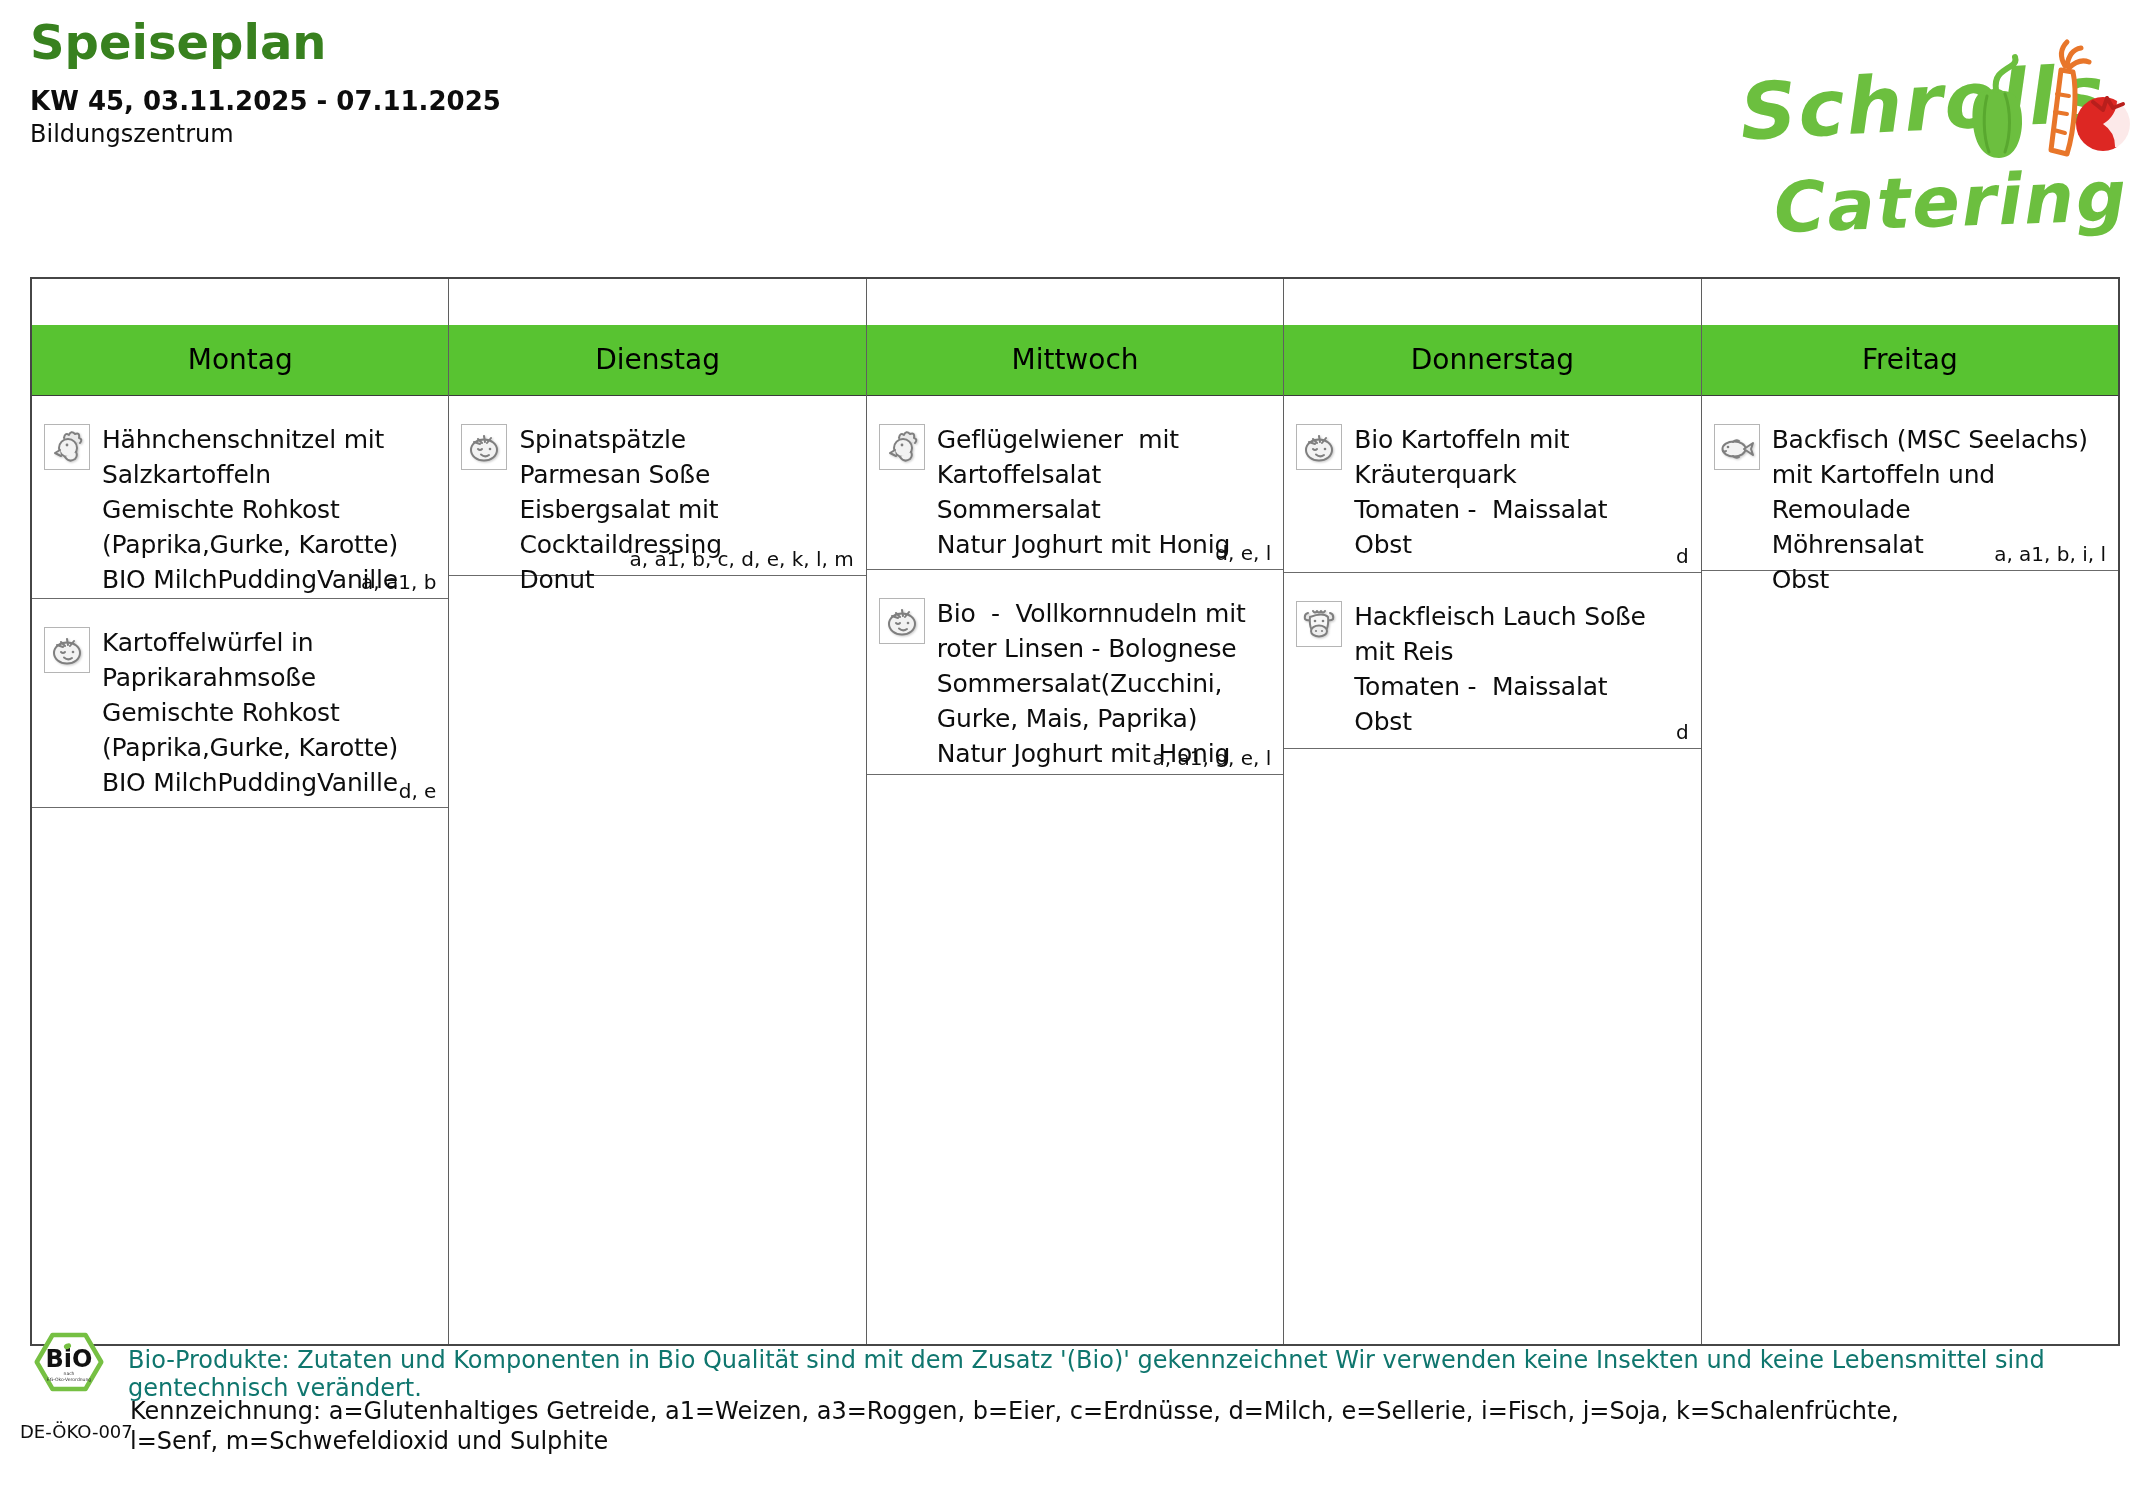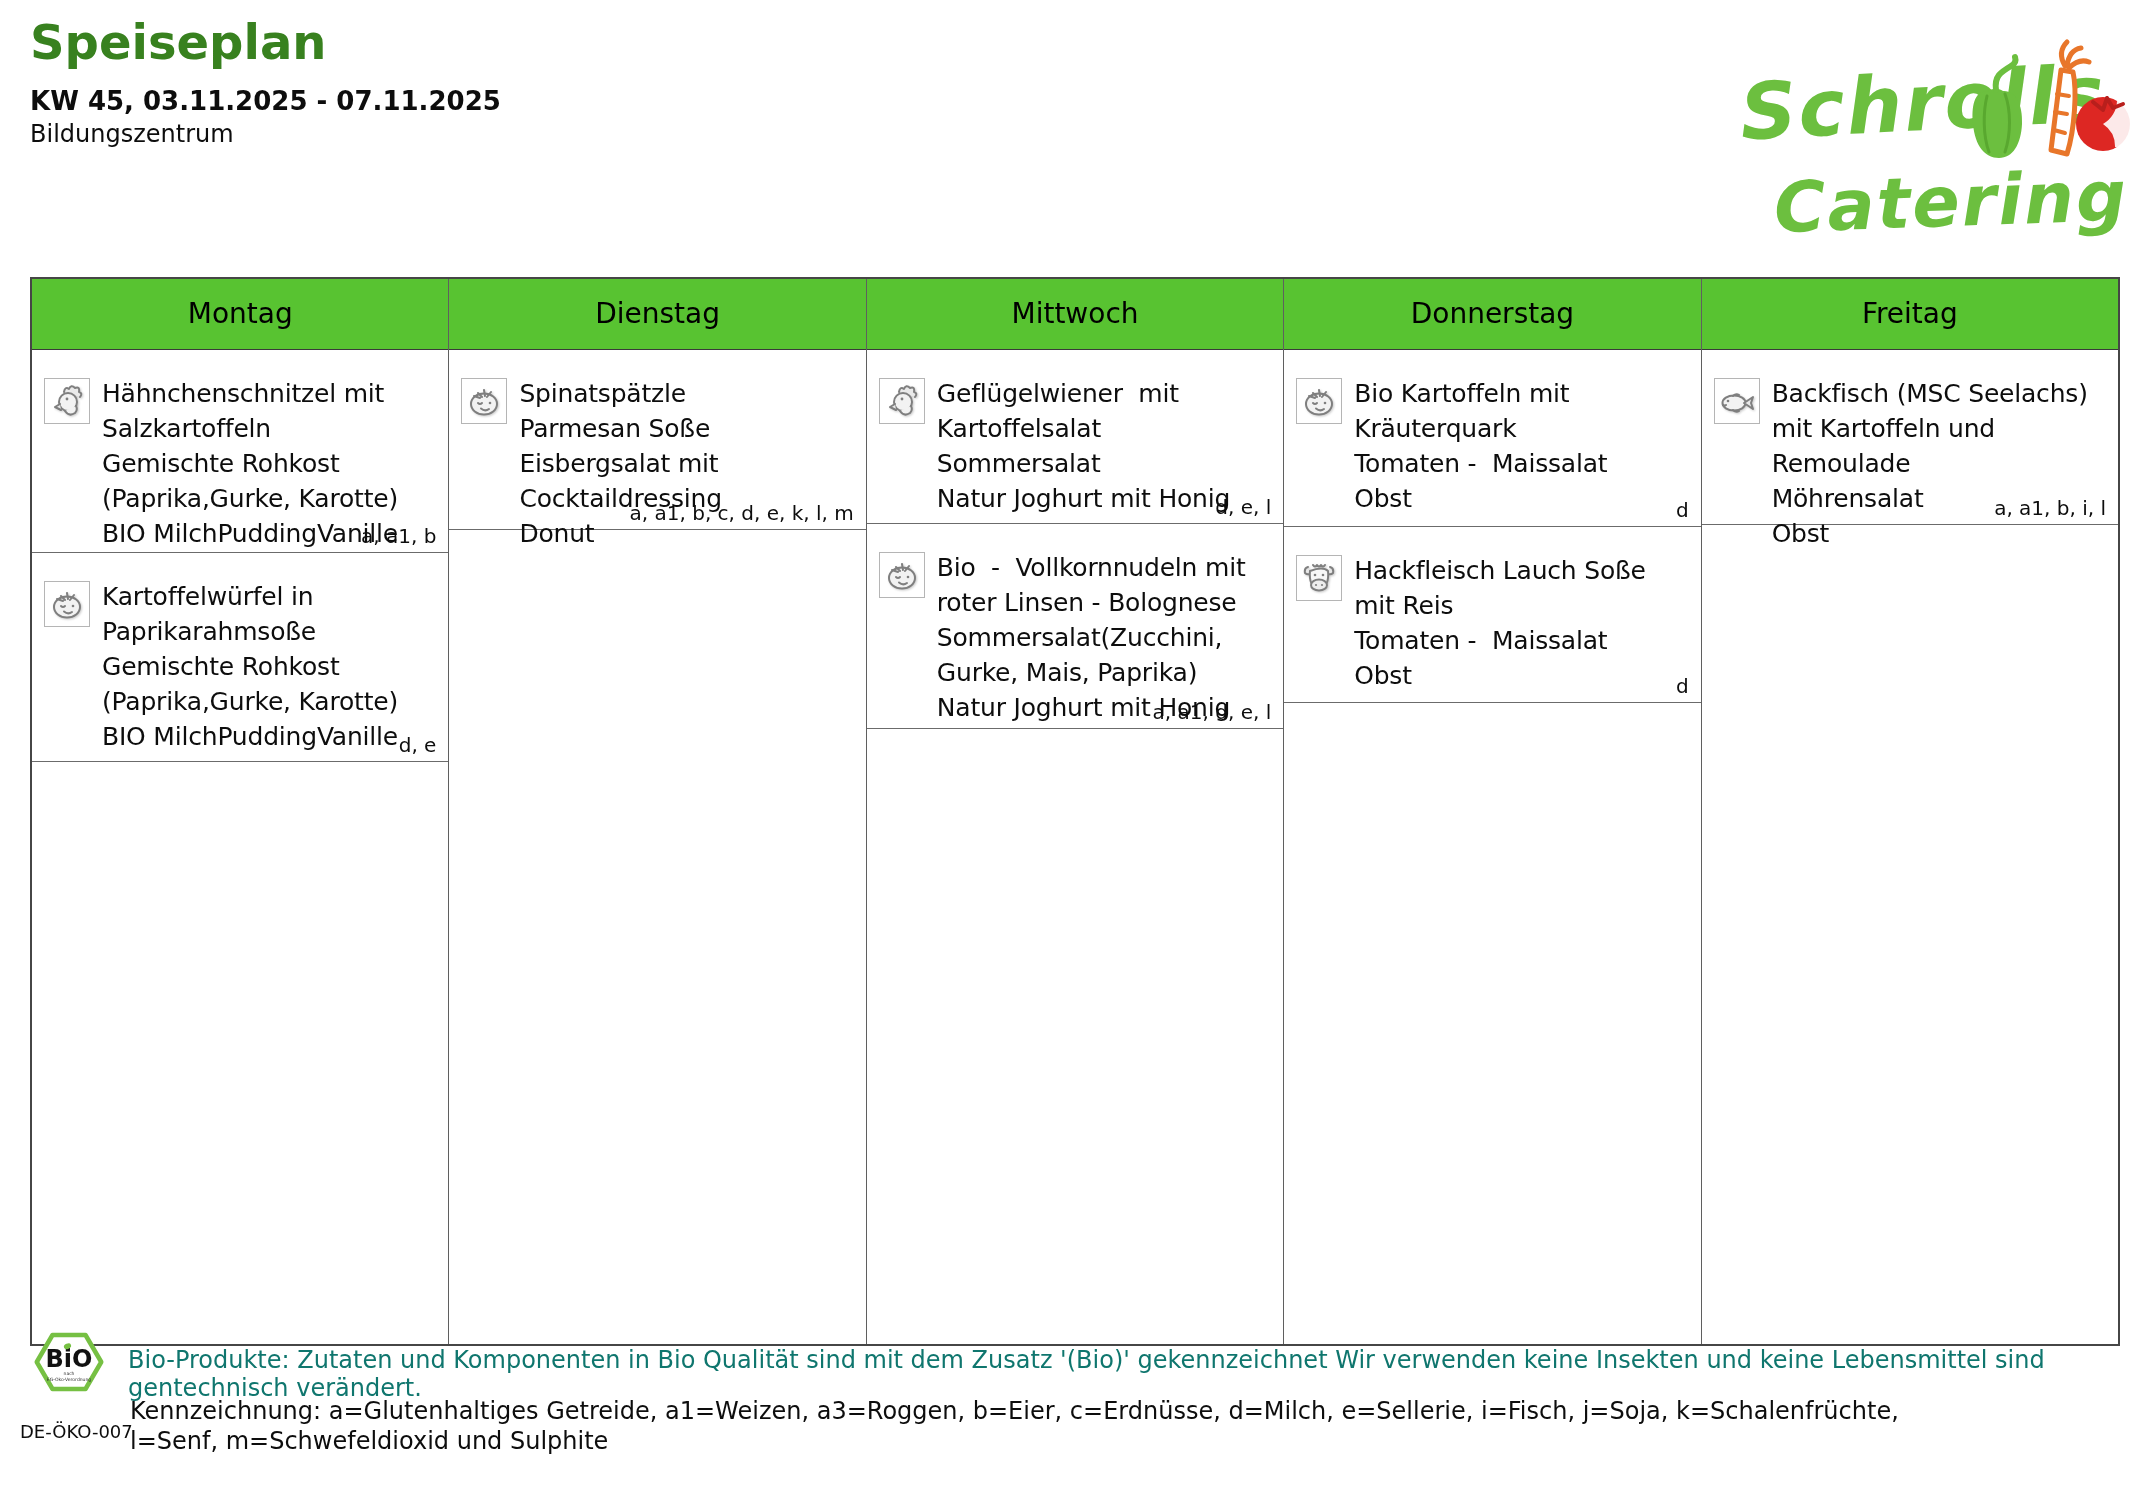--- a/index.html
+++ b/index.html
@@ -29,21 +29,21 @@
 
   
   .menu-table {
     position:absolute; left:30px; top:277px; width:2090px; height:1069px;
     border:2px solid #464646; display:flex; background:#fff;
   }
   .day-col { flex:1 1 0; display:flex; flex-direction:column; border-right:1px solid #5f5f5f; min-width:0; }
   .day-col:last-child { border-right:none; }
   .day-header {
     height:71px; background:#58c331; border-bottom:1px solid #3a3a3a;
-    font-size:28px; color:#000; text-align:center; line-height:70px;
+    font-size:28px; color:#000; text-align:center; line-height:70px;margin-top:46px;
   }
   .menu-cell { position:relative; border-bottom:1px solid #6b6b6b; padding:26px 8px 6px 12px; display:flex; align-items:flex-start; }
   .icon-box {
     flex:0 0 46px; width:46px; height:46px; border:1px solid #b5b5b5; background:#fff;
     display:flex; align-items:center; justify-content:center; margin-right:12px; margin-top:2px;
   }
   .icon-box svg { filter:drop-shadow(1.5px 1.5px 1px #c9c9c9); }
   .item-text { font-size:25px; line-height:35px; letter-spacing:-0.2px; white-space:pre-wrap; color:#0d0d0d; }
   .allergens { position:absolute; right:12px; bottom:4px; font-size:20px; color:#0d0d0d; }
 

